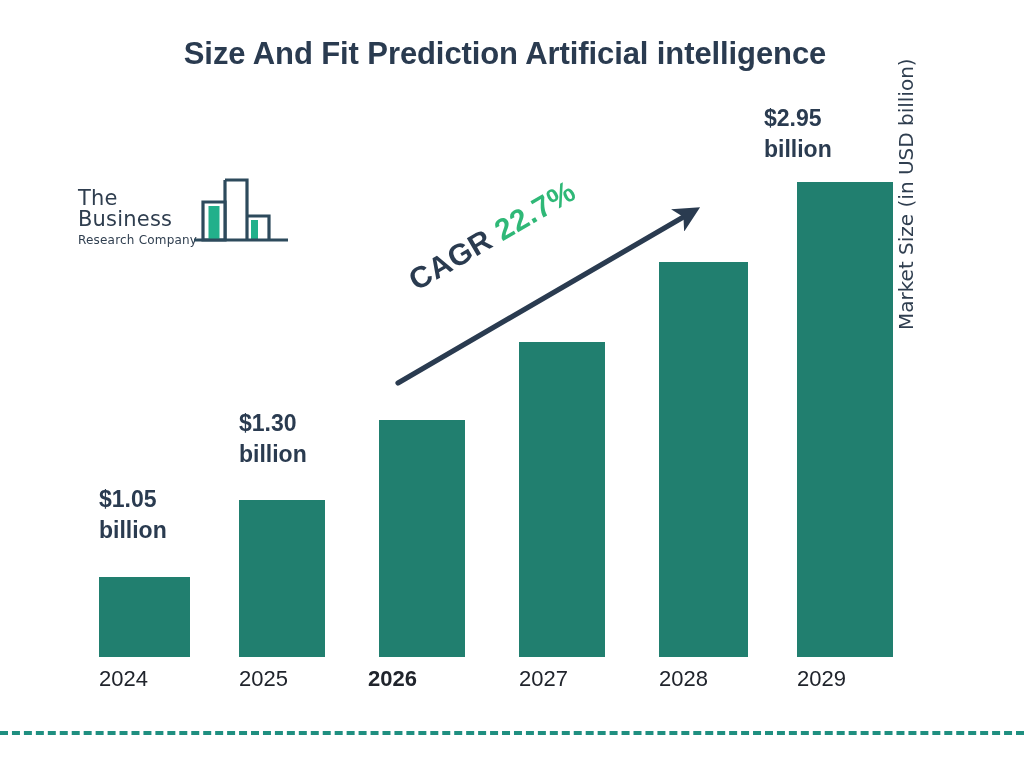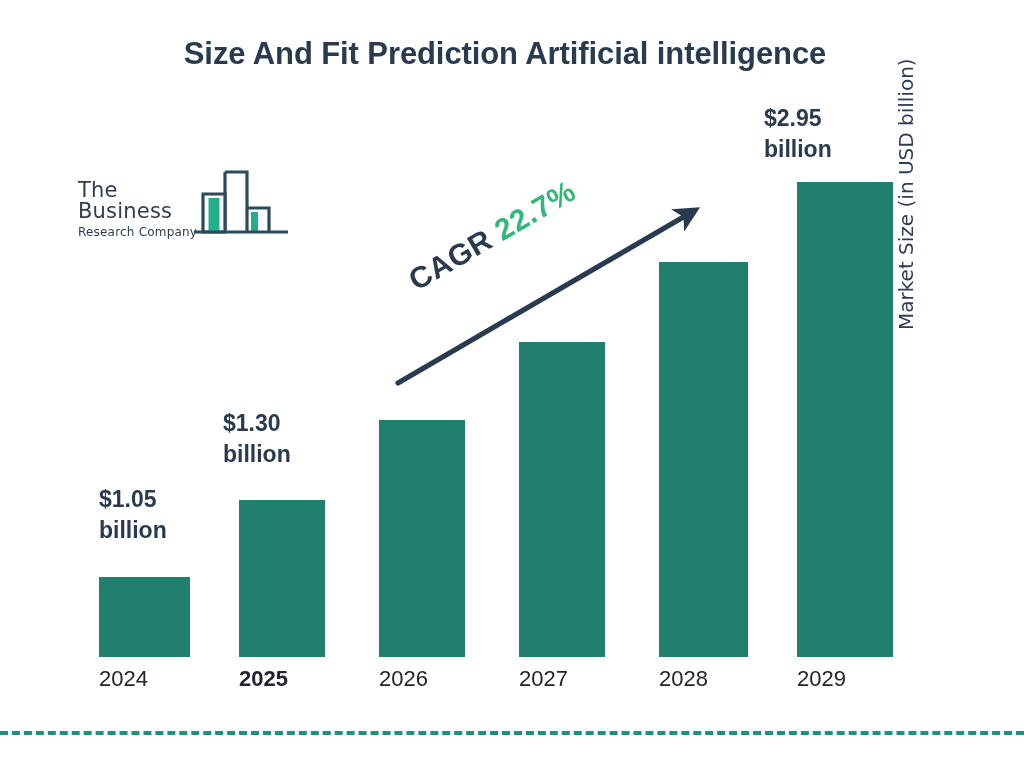--- a/index.html
+++ b/index.html
@@ -34,21 +34,21 @@
     letter-spacing: -0.1px;
   }
   #chart-title .t-line {
     display: block;
   }
 
   
   #logo {
     position: absolute;
     left: 76px;
-    top: 168px;
+    top: 176px;
     width: 212px;
     height: 74px;
   }
   #logo .logo-text {
     position: absolute;
     left: 2px;
     top: 12px;
     width: 140px;
     color: #2f3e4f;
     font-family: "DejaVu Sans", sans-serif;
@@ -190,30 +190,30 @@
     <div class="bar" style="left:99px; top:577px; width:91px; height:80px;"></div>
     <div class="bar-value" style="left:99px; top:484px;">
       <span class="v-amt">$1.05</span>
       <span class="v-unit">billion</span>
     </div>
     <div class="x-tick" style="left:99px; width:91px;">
       <span>2024</span>
     </div>
 
     <div class="bar" style="left:239px; top:500px; width:86px; height:157px;"></div>
-    <div class="bar-value" style="left:223px; top:408px;">
+    <div class="bar-value" style="left:239px; top:408px;">
       <span class="v-amt">$1.30</span>
       <span class="v-unit">billion</span>
     </div>
-    <div class="x-tick" style="left:239px; width:86px;font-weight:bold;">
+    <div class="x-tick" style="left:239px; width:86px;">
       <span>2025</span>
     </div>
 
     <div class="bar" style="left:379px; top:420px; width:86px; height:237px;"></div>
-    <div class="x-tick" style="left:379px; width:86px;">
+    <div class="x-tick" style="left:368px; width:86px;font-weight:bold;">
       <span>2026</span>
     </div>
 
     <div class="bar" style="left:519px; top:342px; width:86px; height:315px;"></div>
     <div class="x-tick" style="left:519px; width:86px;">
       <span>2027</span>
     </div>
 
     <div class="bar" style="left:659px; top:262px; width:89px; height:395px;"></div>
     <div class="x-tick" style="left:659px; width:89px;">

